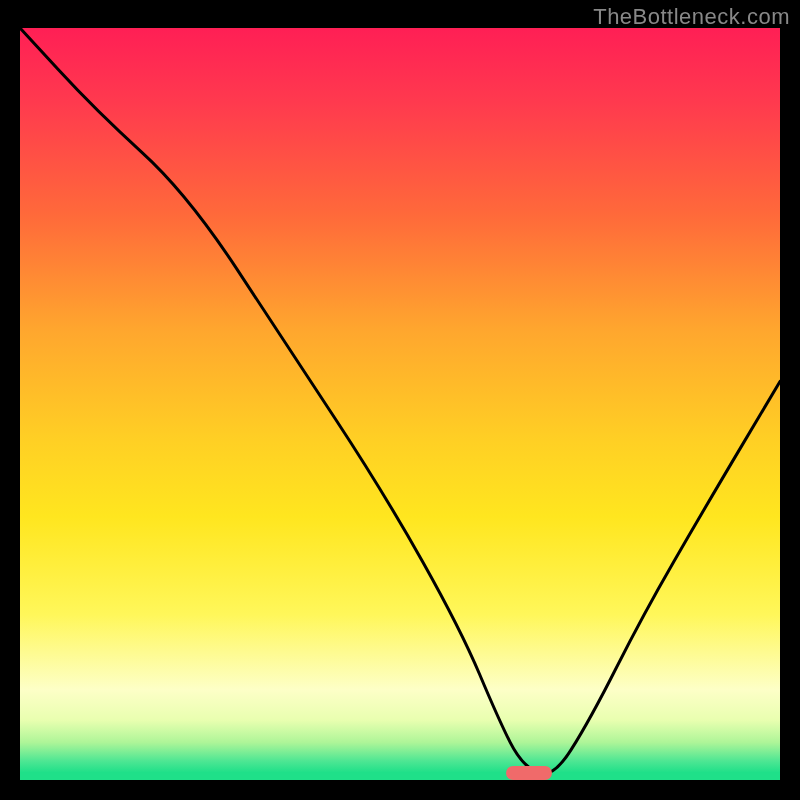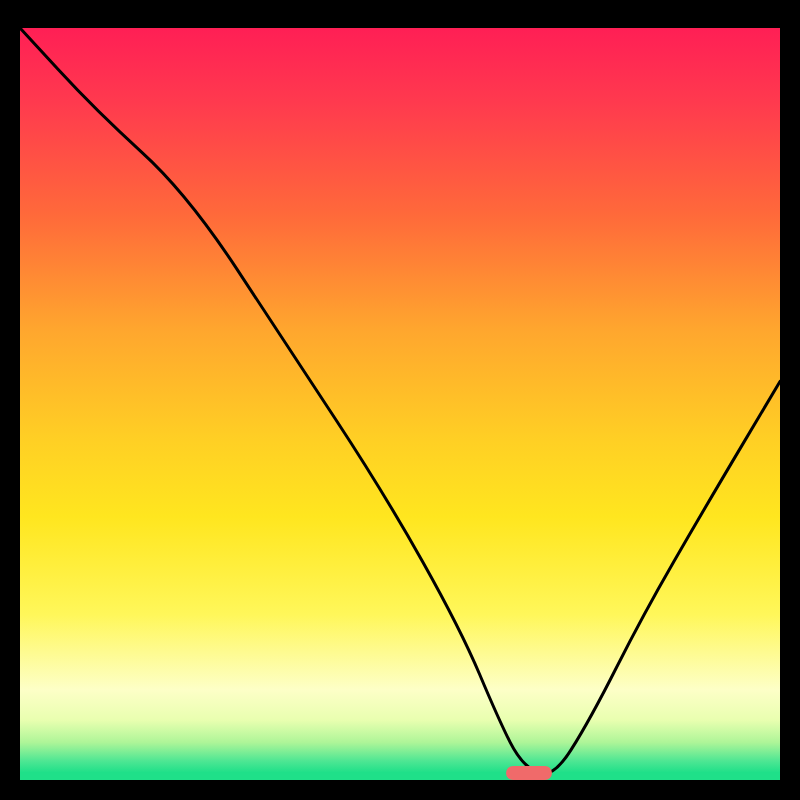--- a/index.html
+++ b/index.html
@@ -64,20 +64,21 @@
   .marker {
     position: absolute;
     background: #f06a6a;
     border-radius: 8px;
   }
 </style>
 </head>
 <body>
 
 <div class="frame">
+  <div class="watermark">TheBottleneck.com</div>
 
   <div class="plot-area">
     <div class="gradient"></div>
 
     <svg class="curve" viewBox="0 0 760 752" preserveAspectRatio="none">
       <path id="curve-path" fill="none" stroke="#000" stroke-width="3" stroke-linecap="round" stroke-linejoin="round" d="M 0 0 Q 0 0 38 41.360000000000014 Q 76 82.72000000000003 121.6 124.07999999999998 Q 167.2 165.43999999999994 216.6 240.64 Q 266 315.84000000000003 315.4 391.04 Q 364.8 466.24 402.79999999999995 533.9200000000001 Q 440.79999999999995 601.6 459.79999999999995 646.72 Q 478.8 691.84 490.20000000000005 714.4000000000001 Q 501.6 736.96 516.8 744.48 Q 532 752 551 721.9200000000001 Q 570 691.84 596.5999999999999 639.2 Q 623.1999999999999 586.56 653.5999999999999 533.92 Q 684 481.28000000000003 722 417.36 T 760 353.44"></path>
     </svg>
 
     <div id="marker" class="marker" style="left: 486.4px; width: 45.6px; top: 738px; height: 14px;"></div>
   </div>

